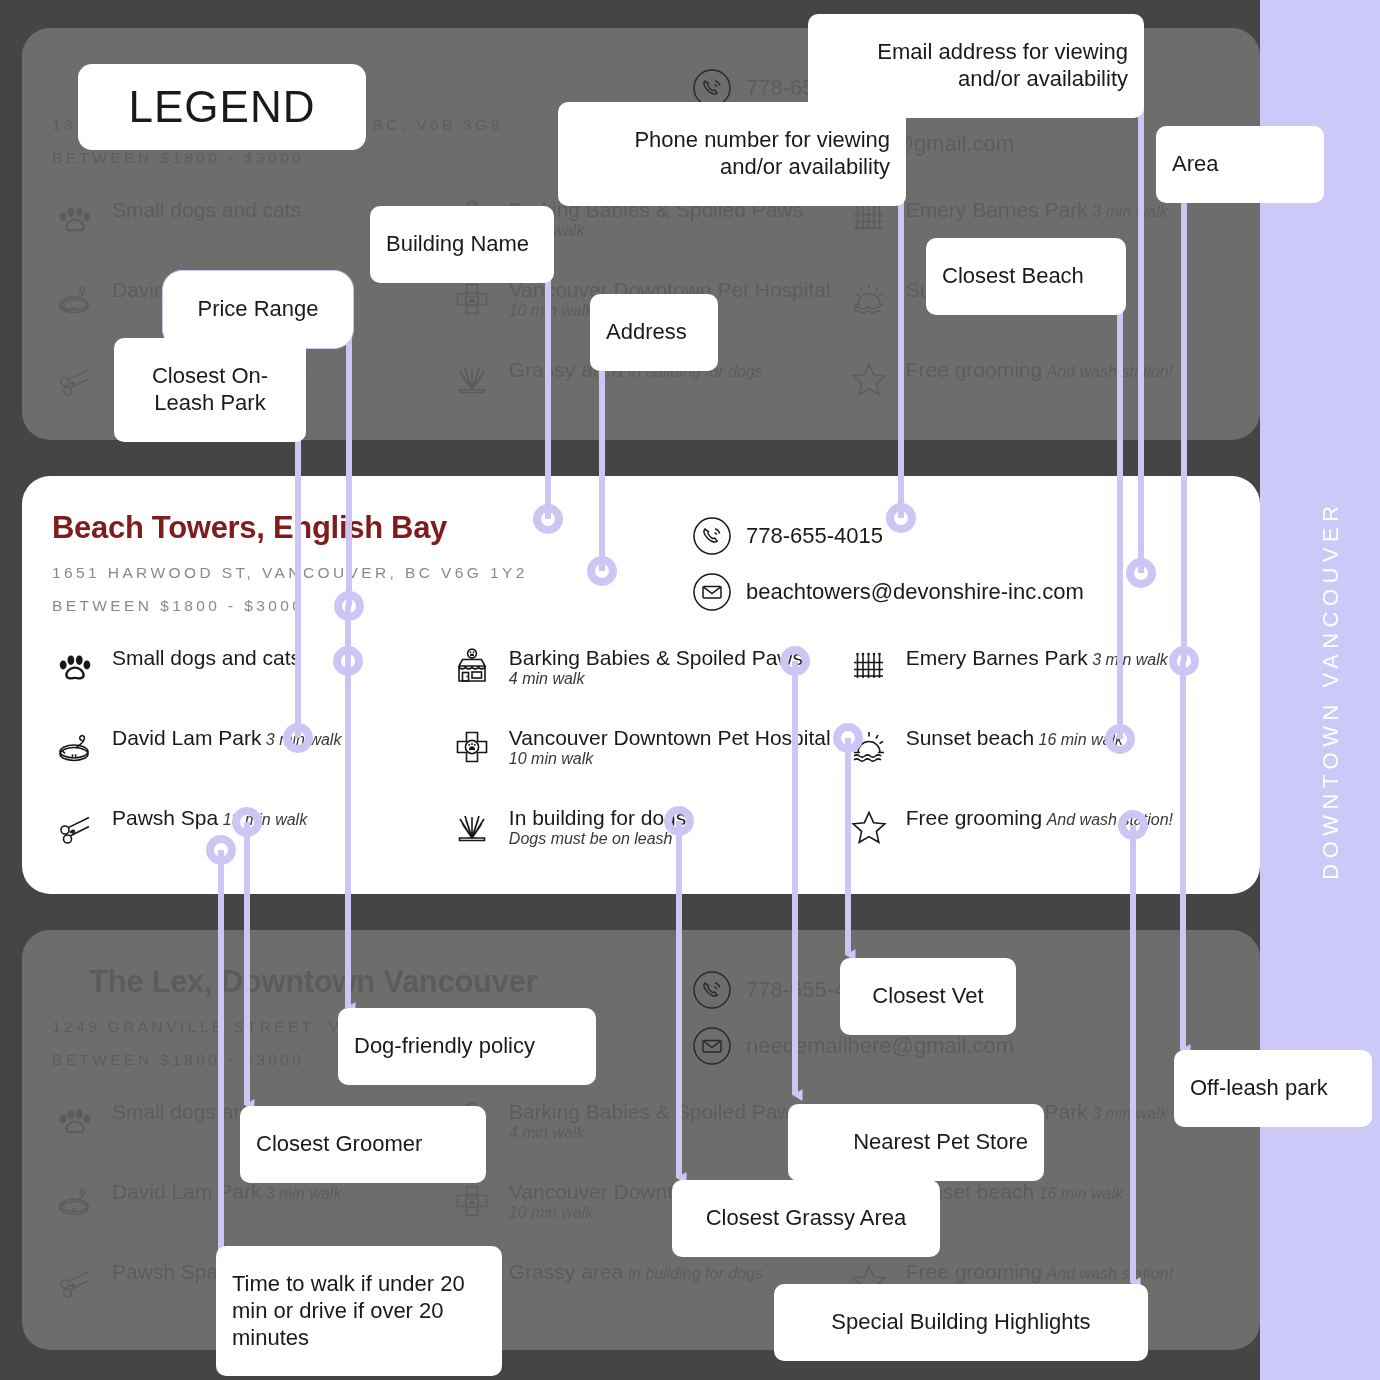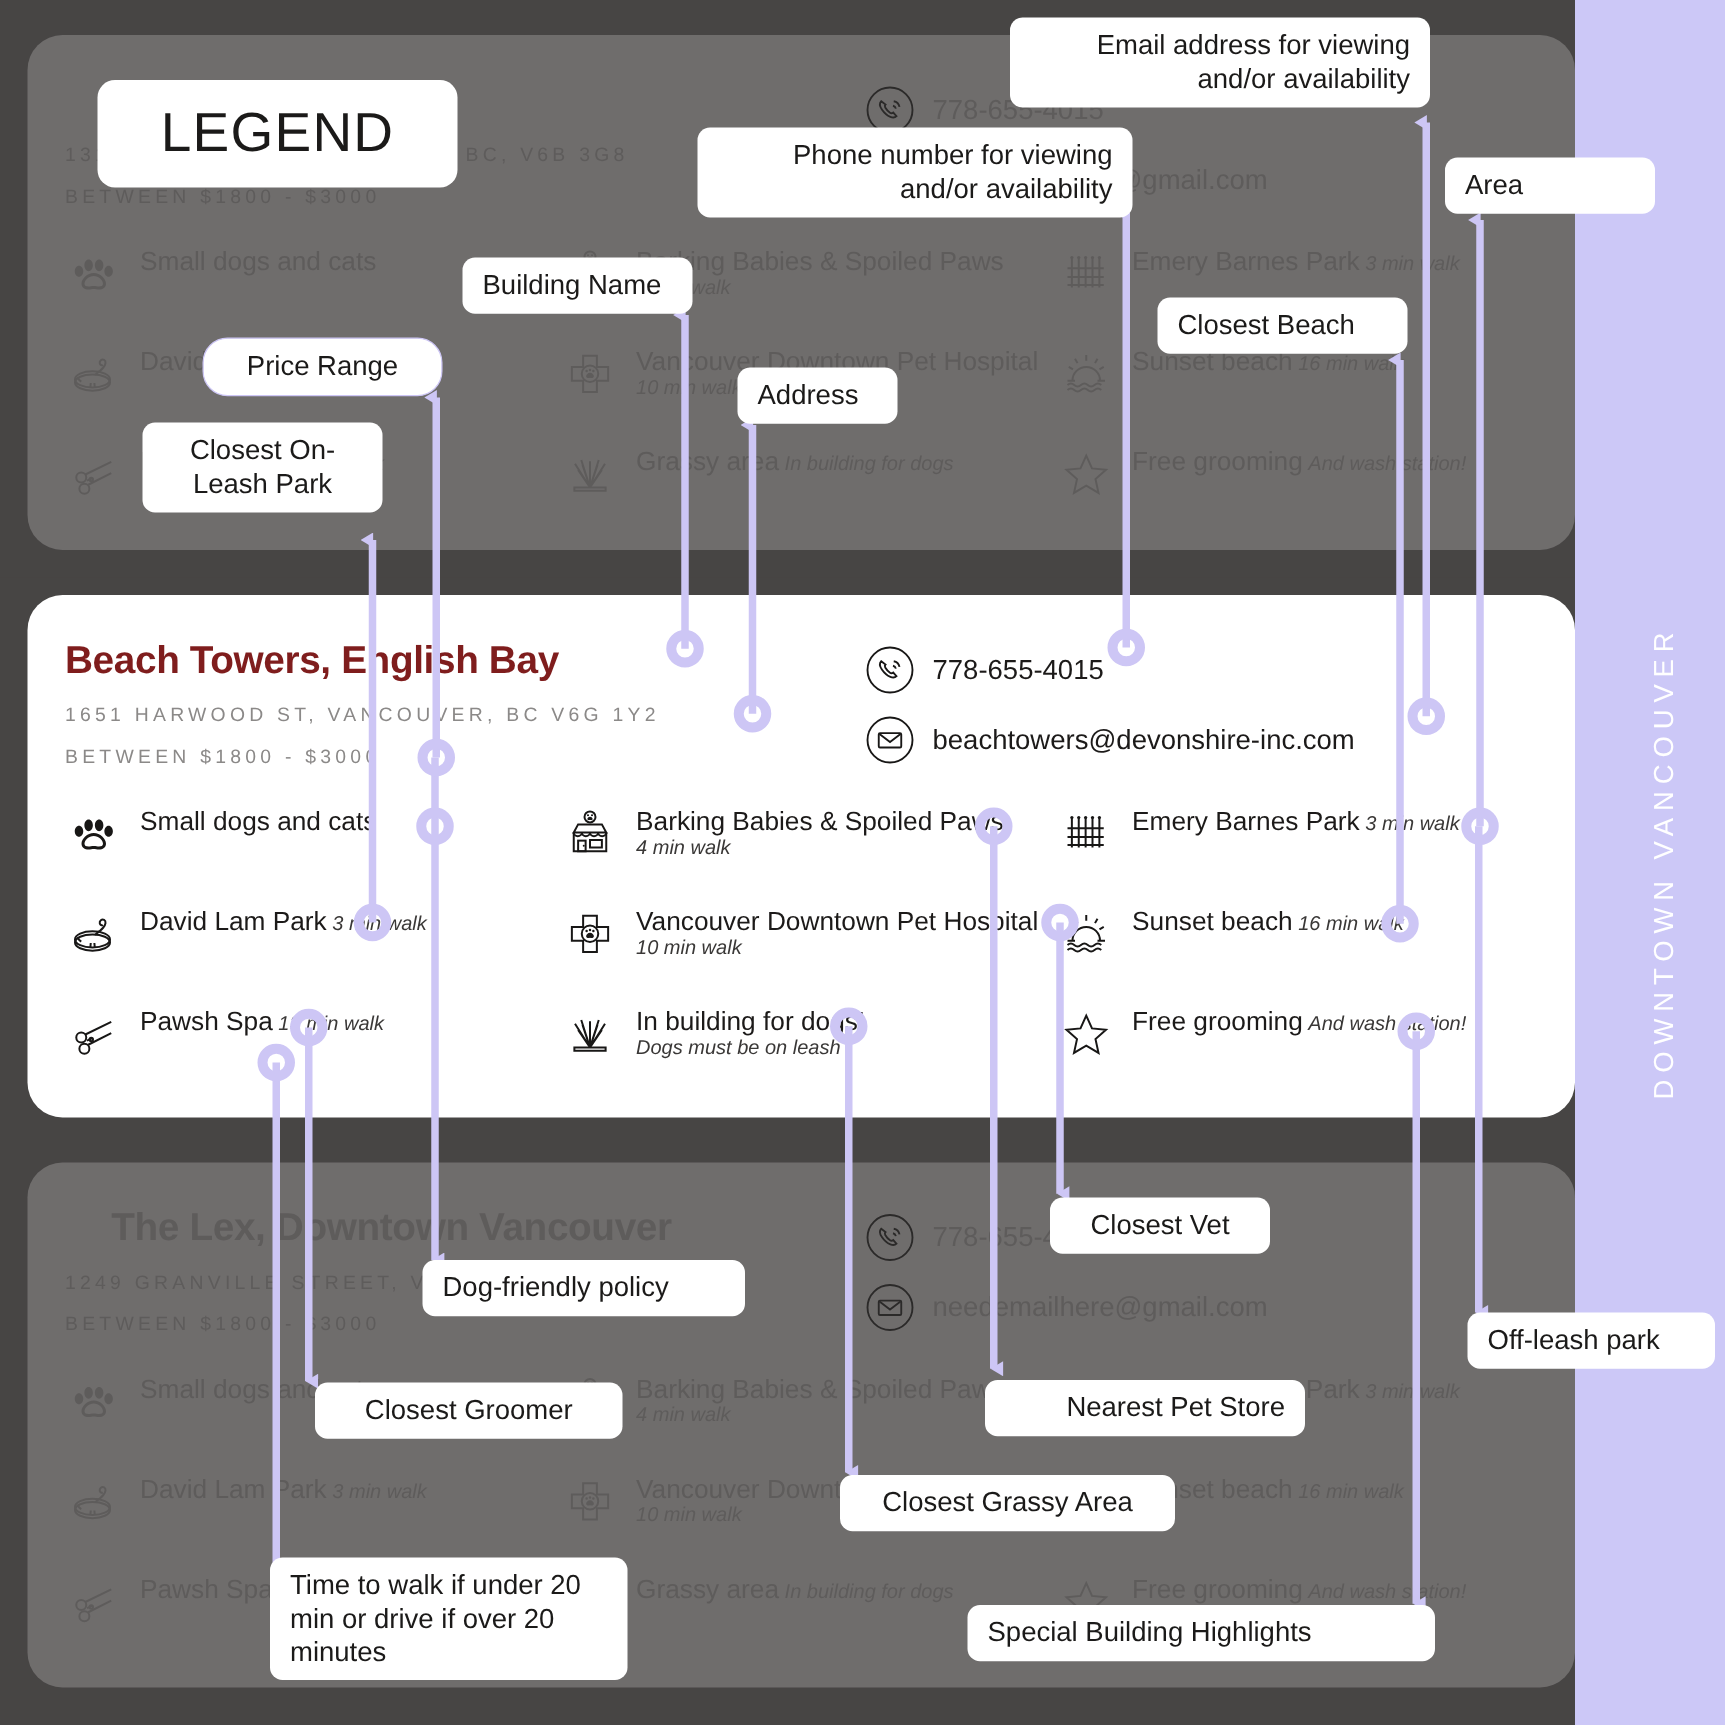--- a/index.html
+++ b/index.html
@@ -91,21 +91,21 @@
   
   #anno { position: absolute; inset: 0; width: 1380px; height: 1380px; pointer-events: none; }
 
   .label {
     position: absolute;
     background: #fff;
     border-radius: 10px;
     color: #1b1a19;
     font-size: 22px;
     line-height: 1.22;
-    padding: 9px 16px;
+    padding: 25px 16px;
     white-space: pre-line;
   }
   .label.sq { border-radius: 3px; border: 1.5px solid #cdc6f5; }
   .label.legend {
     font-size: 44px; letter-spacing: 1px; border-radius: 14px;
     padding: 16px 36px;
   }
   .label.ta-right { text-align: right; }
 </style>
 </head>
@@ -682,27 +682,27 @@
 
   <div class="label" style="left:590px;  top:294px; width:128px;">Address</div>
 
   <div class="label" style="left:114px;  top:338px; width:192px; text-align:center;">Closest On-
 Leash Park</div>
 
   <div class="label" style="left:338px;  top:1008px; width:258px; text-align:left;">Dog-friendly policy</div>
 
   <div class="label" style="left:840px;  top:958px;  width:176px; text-align:center;">Closest Vet</div>
 
-  <div class="label" style="left:252px;  top:1106px; width:246px; text-align:center;">Closest Groomer</div>
+  <div class="label" style="left:240px;  top:1106px; width:246px; ">Closest Groomer</div>
 
   <div class="label" style="left:788px;  top:1104px; width:256px; text-align:right;">Nearest Pet Store</div>
 
   <div class="label" style="left:1174px; top:1050px; width:198px;">Off-leash park</div>
 
   <div class="label" style="left:672px;  top:1180px; width:268px; text-align:center;">Closest Grassy Area</div>
 
-  <div class="label" style="left:774px;  top:1284px; width:374px; text-align:left;">Special Building Highlights</div>
+  <div class="label" style="left:774px;  top:1284px; width:374px; text-align:center;">Special Building Highlights</div>
 
   <div class="label" style="left:216px;  top:1246px; width:286px;">Time to walk if under 20
 min or drive if over 20
 minutes</div>
 
 </div>
 
 </body></html>

